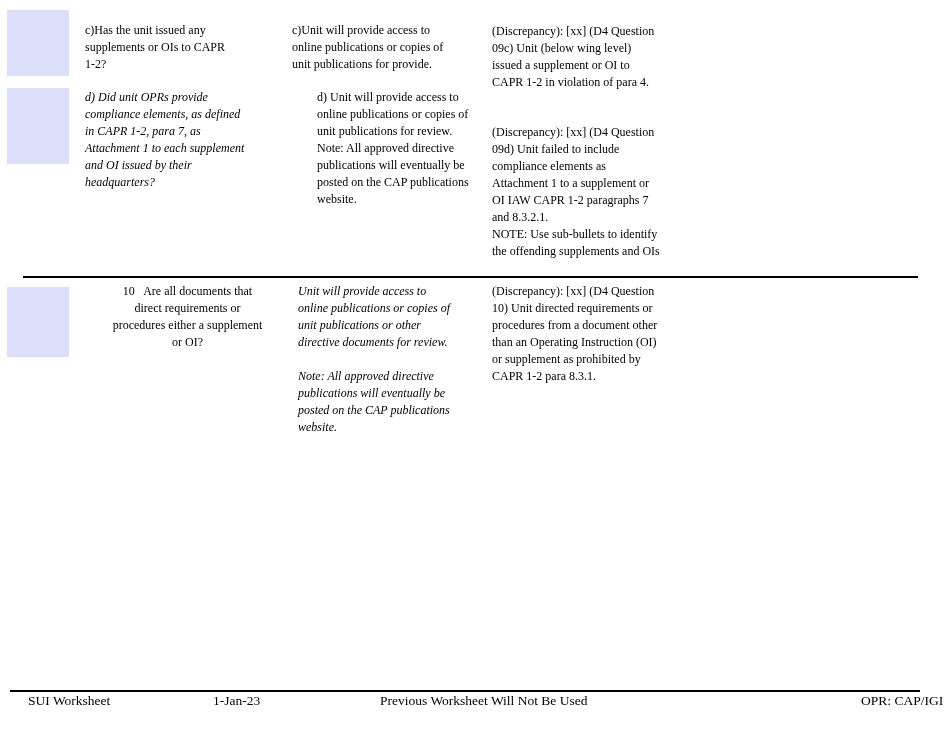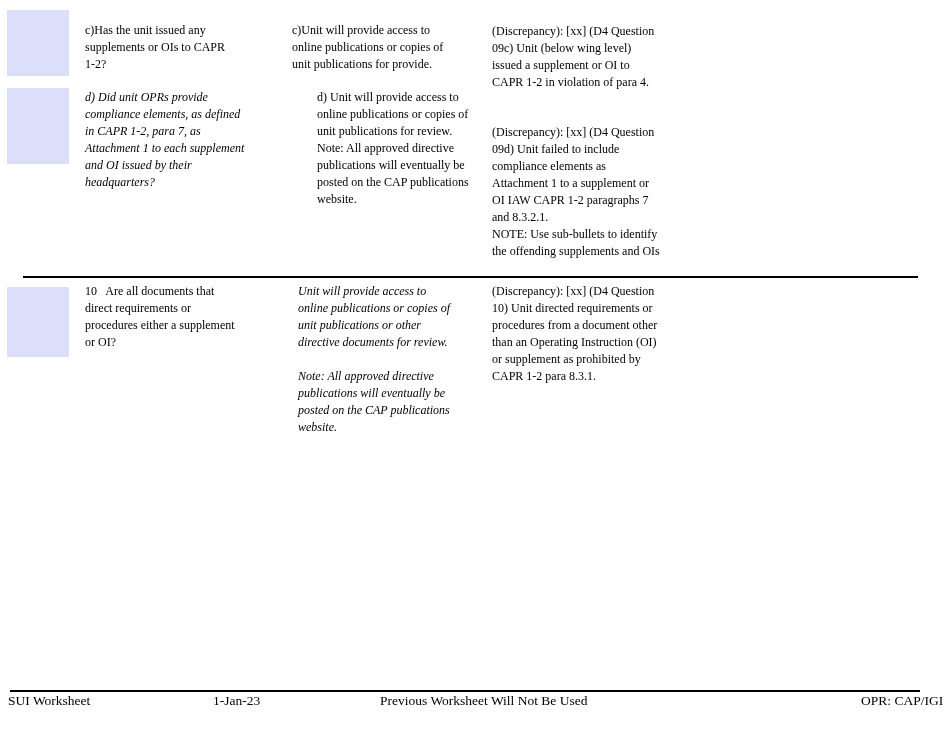--- a/index.html
+++ b/index.html
@@ -73,39 +73,39 @@
 compliance elements as
 Attachment 1 to a supplement or
 OI IAW CAPR 1-2 paragraphs 7
 and 8.3.2.1.
 NOTE: Use sub-bullets to identify
 the offending supplements and OIs</div>
 
   <div class="rule" style="left:23px; top:276px; width:895px; height:2px;"></div>
 
   <div class="hl-box" style="left:7px; top:287px; width:62px; height:70px;"></div>
-  <div class="cell" style="left:85px; top:283px; width:205px;">10   Are all documents that
+  <div class="cell" style="left:85px; top:283px; width:205px;text-align:center;">10   Are all documents that
 direct requirements or
 procedures either a supplement
 or OI?</div>
   <div class="cell" style="left:298px; top:283px; width:195px;font-style:italic;">Unit will provide access to
 online publications or copies of
 unit publications or other
 directive documents for review.
 
 Note: All approved directive
 publications will eventually be
 posted on the CAP publications
 website.</div>
   <div class="cell" style="left:492px; top:283px; width:215px;">(Discrepancy): [xx] (D4 Question
 10) Unit directed requirements or
 procedures from a document other
 than an Operating Instruction (OI)
 or supplement as prohibited by
 CAPR 1-2 para 8.3.1.</div>
 
   <div class="rule" style="left:10px; top:690px; width:910px; height:1.5px;"></div>
-  <div class="footer-item" style="left:8px; top:693px;">SUI Worksheet</div>
+  <div class="footer-item" style="left:28px; top:693px;">SUI Worksheet</div>
   <div class="footer-item" style="left:213px; top:693px;">1-Jan-23</div>
   <div class="footer-item" style="left:380px; top:693px;">Previous Worksheet Will Not Be Used</div>
   <div class="footer-item" style="left:861px; top:693px;">OPR: CAP/IGI</div>
 
 </div>
 
 </body></html>

